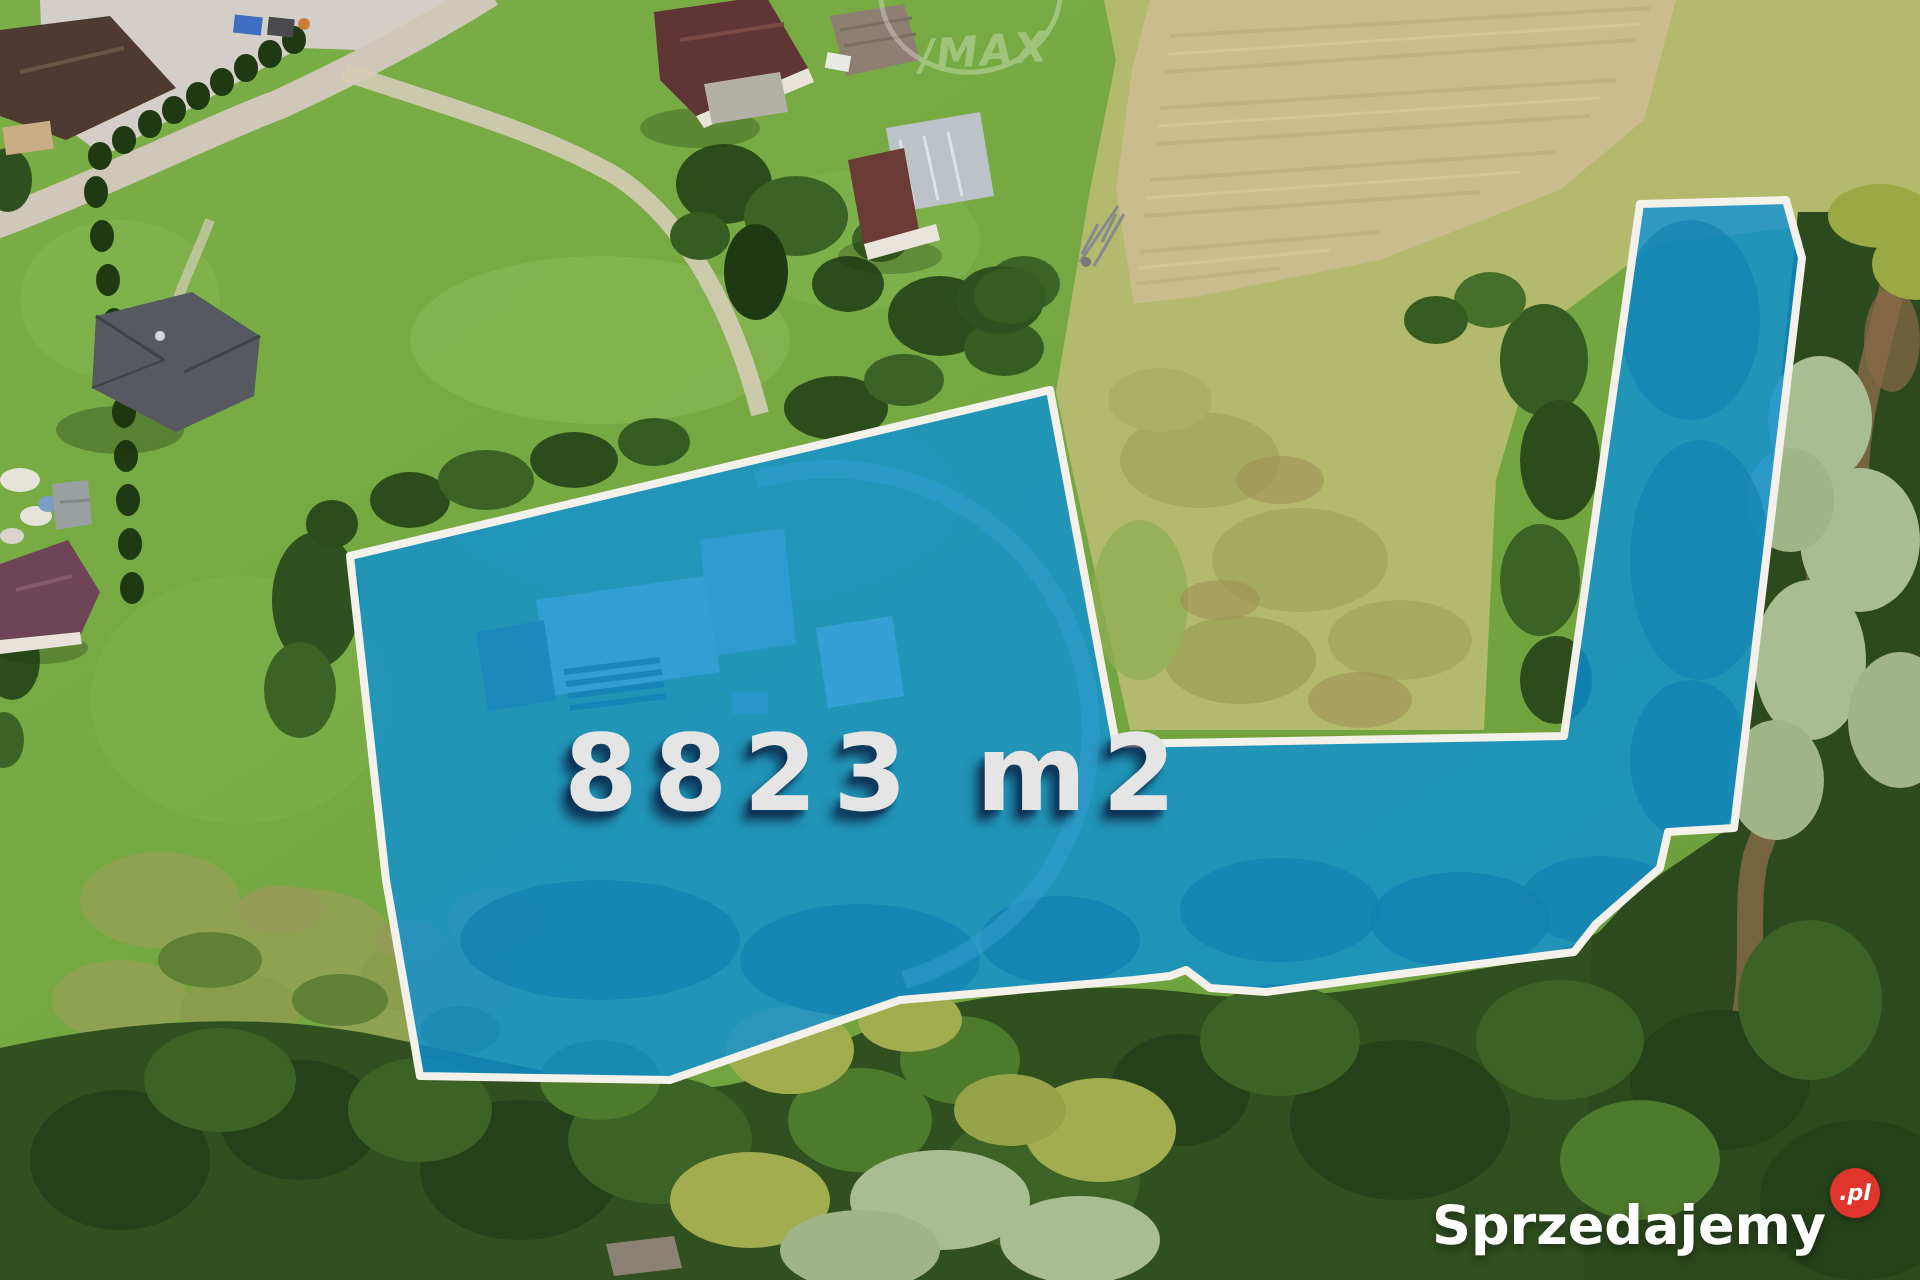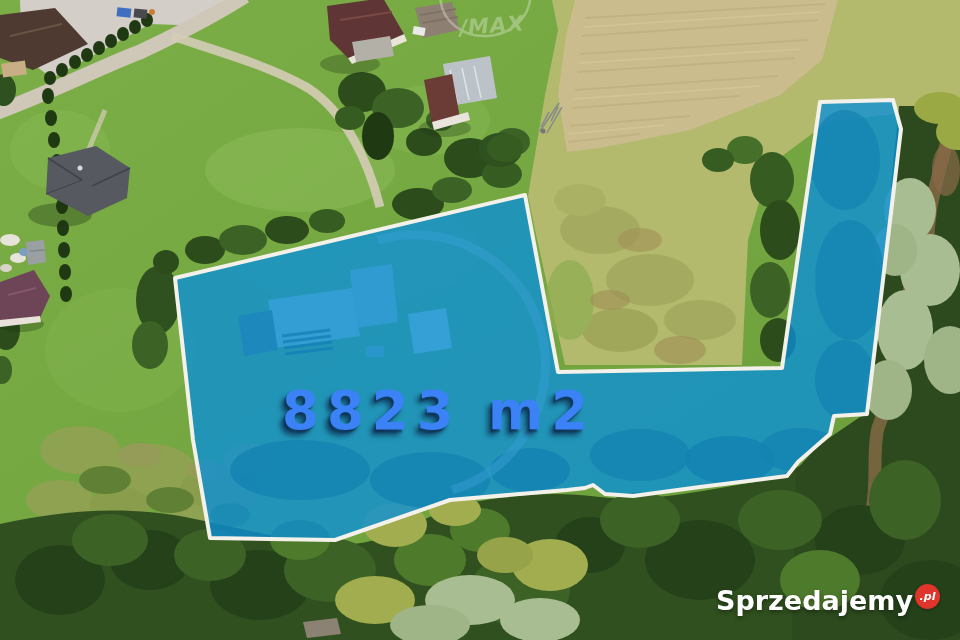--- a/index.html
+++ b/index.html
@@ -1,29 +1,29 @@
 <!DOCTYPE html>
 <html><head>
 <meta charset="utf-8">
 <style>
   html,body{margin:0;padding:0;background:#222;}
   .stage{position:relative;width:960px;height:640px;overflow:hidden;font-family:"DejaVu Sans","Liberation Sans",sans-serif;}
   .stage svg{position:absolute;left:0;top:0;}
   .area-label{
-    position:absolute;left:282px;top:380px;
-    font-size:53px;font-weight:bold;letter-spacing:8px;color:#3b82f6;
+    position:absolute;left:282px;top:357px;
+    font-size:53px;font-weight:bold;letter-spacing:8px;color:#e5e5e5;
     text-shadow:-5px 6px 5px rgba(8,18,52,.55),-2px 3px 2px rgba(8,18,52,.45);
     white-space:nowrap;user-select:none;
   }
   .site-watermark{
     position:absolute;right:20px;top:584px;display:flex;align-items:flex-start;
     user-select:none;
   }
   .site-watermark .word{
-    margin-top:3px;font-size:27px;font-weight:bold;color:#ffffff;
+    margin-top:16px;font-size:27px;font-weight:bold;color:#ffffff;
     text-shadow:0 2px 4px rgba(0,0,0,.4);letter-spacing:0px;line-height:1;
   }
   .site-watermark .pl-badge{
     width:25px;height:25px;margin-left:2px;border-radius:50%;
     background:#e0352c;color:#fff;font-size:11px;font-weight:bold;
     display:flex;align-items:center;justify-content:center;
     box-shadow:0 1px 3px rgba(0,0,0,.3);
     font-style:italic;
   }
 </style>

